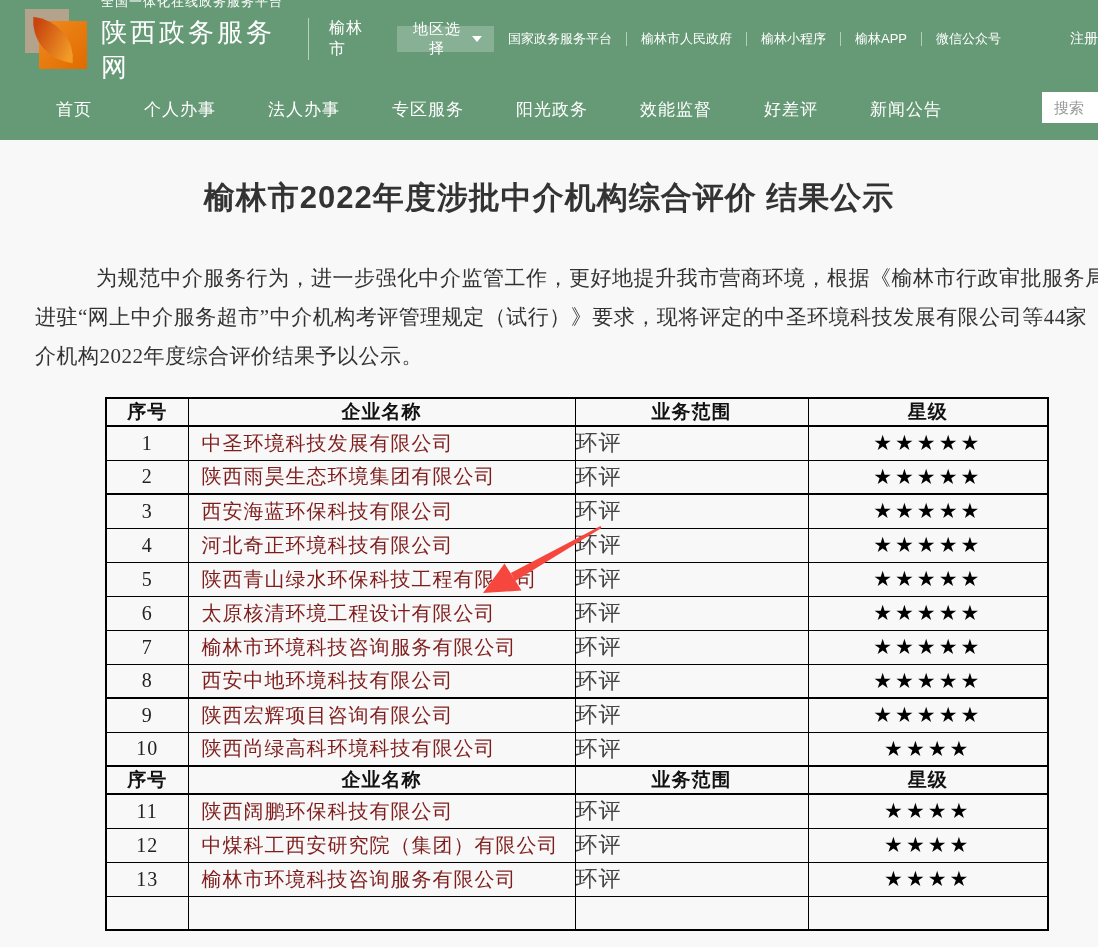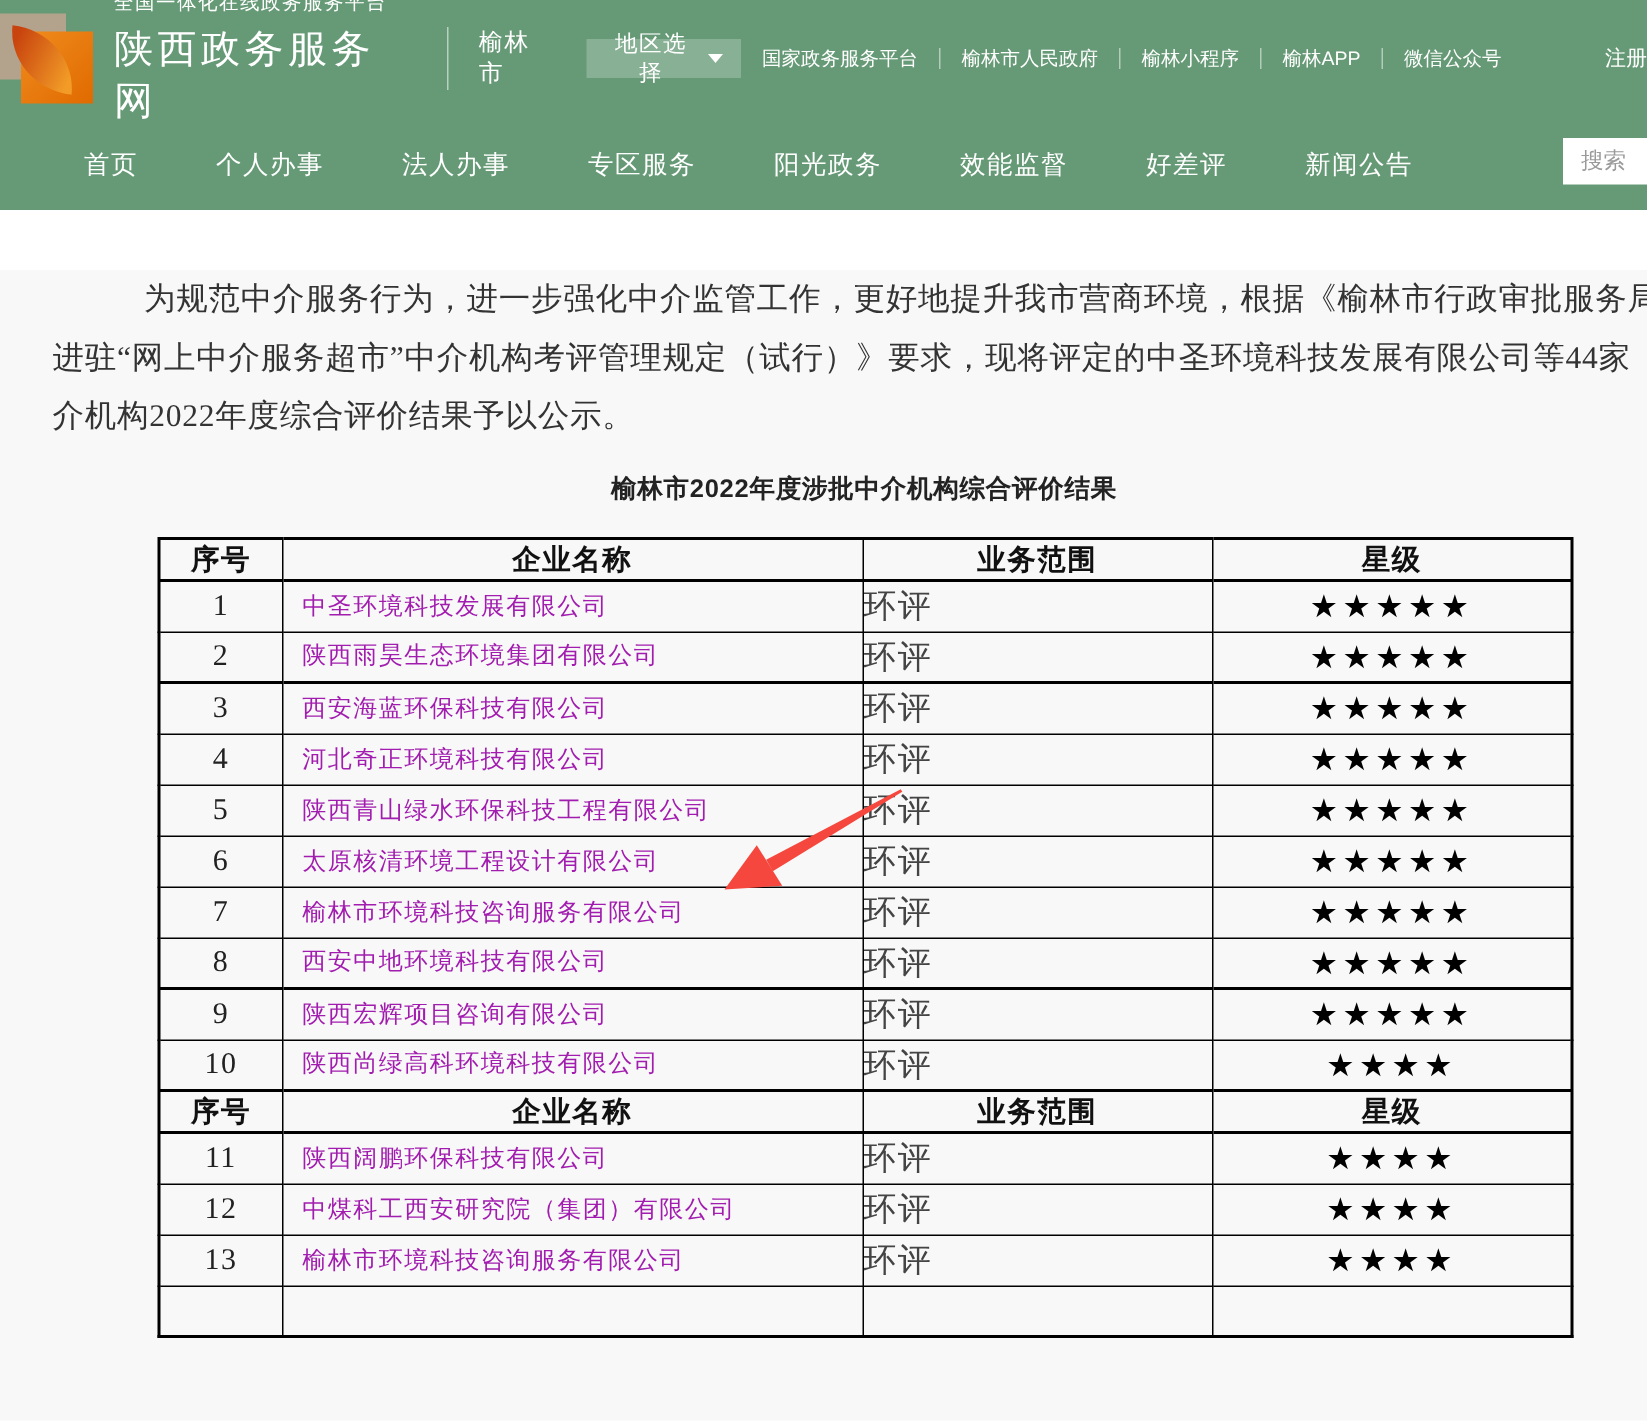--- a/index.html
+++ b/index.html
@@ -4,21 +4,21 @@
 <style>
   * { margin:0; padding:0; box-sizing:border-box; }
   html,body { background:#fff; }
   body {
     width:1098px; height:947px; overflow:hidden; position:relative;
     font-family:"Liberation Sans", sans-serif;
   }
 
   
   .masthead { width:100%; height:140px; background:#669a76; position:relative; }
-  .brand-row { height:78px; display:flex; align-items:center; padding-left:0; position:relative; }
+  .brand-row { height:78px; display:flex; align-items:center; padding-left:25px; position:relative; }
 
   .logo { width:62px; height:64px; position:relative; flex:0 0 auto; }
   .logo .sq-tan { position:absolute; left:0; top:2px; width:44px; height:44px; background:#b3a38c; }
   .logo .sq-orange { position:absolute; left:14px; top:14px; width:48px; height:48px;
     background:linear-gradient(135deg,#f08c1e 0%,#e06a00 100%); }
   .logo .leaf { position:absolute; left:6px; top:12px; width:44px; height:42px;
     background:linear-gradient(110deg,#c8430e 10%,#f29c27 90%);
     border-radius:0 100% 0 100%; transform:rotate(6deg); }
 
   .brand-text { margin-left:14px; color:#fff; }
@@ -59,21 +59,21 @@
   .table-caption { width:942px; margin:17px 0 0 105px; text-align:center;
     font-size:17px; font-weight:700; color:#222; letter-spacing:.5px; }
 
   table.eval { margin:21px 0 0 105px; width:942px; border-collapse:collapse;
     border:2px solid #000; table-layout:fixed;
     font-family:"Liberation Serif", serif; }
   col.c-no { width:82px; } col.c-name { width:387px; } col.c-scope { width:233px; } col.c-stars { width:240px; }
   .eval th { height:27px; border:1px solid #000; border-top:2px solid #000; border-bottom:2px solid #000;
     font-family:"Liberation Sans", sans-serif; font-size:19px; font-weight:700; color:#111;
     text-align:center; letter-spacing:1px; }
-  .eval td { height:34px; border:1px solid #000; font-size:16px; color:#a21caf;
+  .eval td { height:34px; border:1px solid #000; font-size:20px; color:#7f1d1d;
     letter-spacing:1px; overflow:hidden; white-space:nowrap; }
   .eval tr.thick td { border-bottom-width:2px; }
   .eval td.no { text-align:center; font-size:20px; color:#222; }
   .eval td.name { text-align:left; padding-left:13px; }
   .eval td.scope { text-align:left; font-size:22px; color:#444; }
   .eval td.stars { text-align:center; font-size:21px; color:#000; letter-spacing:3px;
     font-family:"DejaVu Sans", sans-serif; }
 
   .arrow-overlay { position:absolute; left:0; top:0; width:1098px; height:947px;
     pointer-events:none; z-index:5; }
@@ -118,26 +118,26 @@
       <a class="nav-item" href="#">专区服务</a>
       <a class="nav-item" href="#">阳光政务</a>
       <a class="nav-item" href="#">效能监督</a>
       <a class="nav-item" href="#">好差评</a>
       <a class="nav-item" href="#">新闻公告</a>
     </div>
   <input class="search-box" type="text" placeholder="搜索" style="">
 </div>
 
 <div class="content">
+  <h1 class="page-title">榆林市2022年度涉批中介机构综合评价 结果公示</h1>
   <div class="paragraph" id="paragraph">
       <div class="para-line indent">为规范中介服务行为，进一步强化中介监管工作，更好地提升我市营商环境，根据《榆林市行政审批服务局关</div>
       <div class="para-line">进驻“网上中介服务超市”中介机构考评管理规定（试行）》要求，现将评定的中圣环境科技发展有限公司等44家</div>
       <div class="para-line">介机构2022年度综合评价结果予以公示。</div>
     </div>
-  <div class="table-caption">榆林市2022年度涉批中介机构综合评价结果</div>
 
   <table class="eval">
     <colgroup>
         <col class="c-no">
         <col class="c-name">
         <col class="c-scope">
         <col class="c-stars">
       </colgroup>
     <tbody id="tbl-body">
         <tr>

